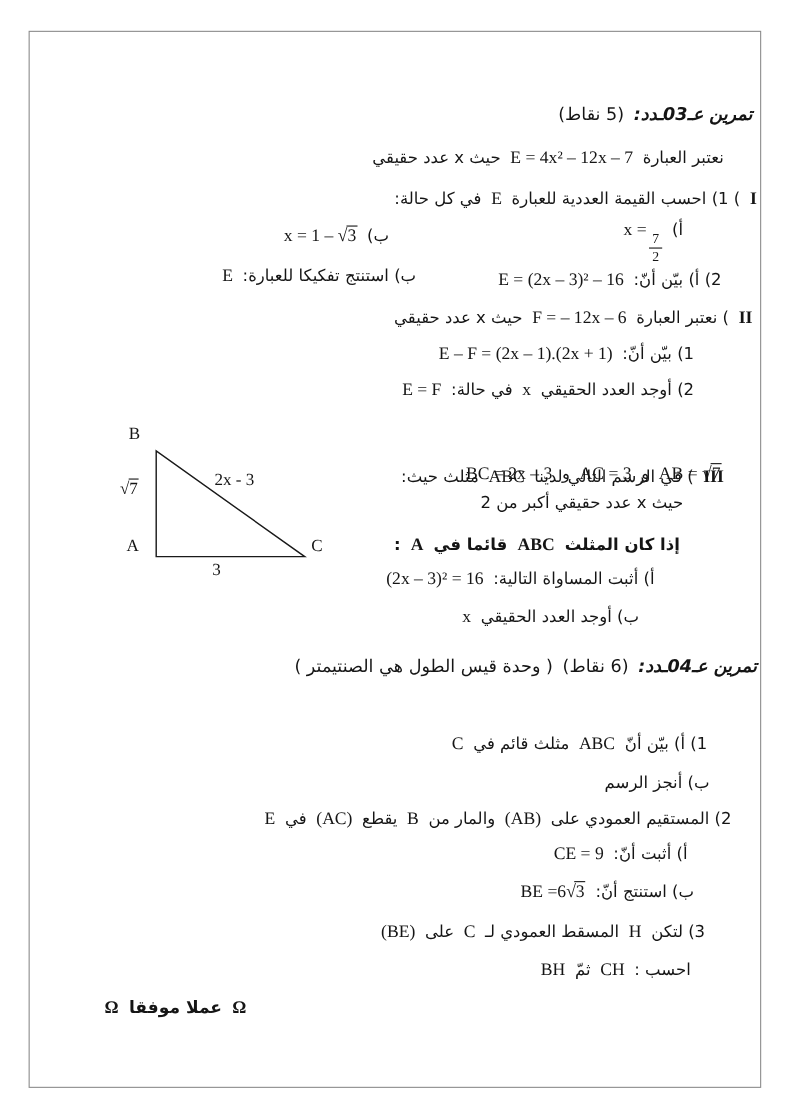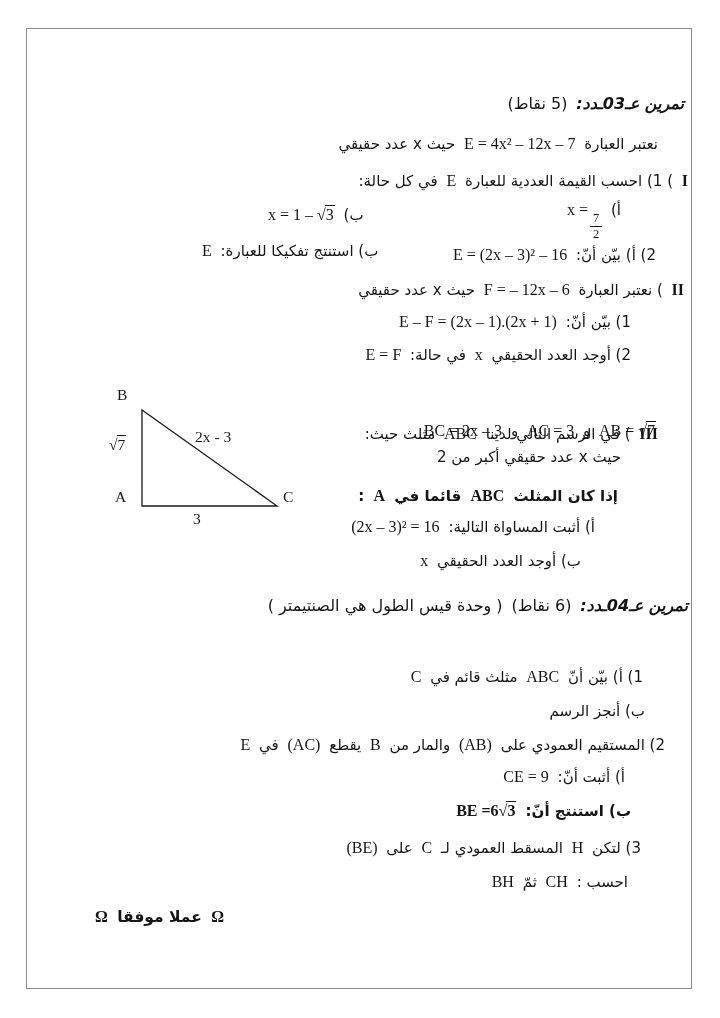--- a/index.html
+++ b/index.html
@@ -54,21 +54,21 @@
   </div>
 
   <div class="ln" style="top:199px;right:97px;">
     <span class="ar">أ)</span>
     <span class="lt"><span>x =</span><span class="frac">
           <span class="fr-num">7</span>
           <span class="fr-den">2</span>
         </span></span>
   </div>
 
-  <div class="ln" style="top:204px;left:266px;">
+  <div class="ln" style="top:204px;left:256px;">
     <span class="ar">ب)</span>
     <span class="lt"><span>x = 1 –</span> <span class="sq"><span class="rsym">√</span><span class="rad">3</span></span></span>
   </div>
 
   <div class="ln" style="top:244px;right:62px;">
     <span class="ar">2) أ) بيّن أنّ:</span>
     <span class="lt">E = (2x – 3)² – 16</span>
   </div>
 
   <div class="ln" style="top:240px;left:200px;">
@@ -171,21 +171,21 @@
     <span class="lt">(AC)</span>
     <span class="ar">في</span>
     <span class="lt">E</span>
   </div>
 
   <div class="ln" style="top:766px;right:93px;">
     <span class="ar">أ) أثبت أنّ:</span>
     <span class="lt">CE = 9</span>
   </div>
 
-  <div class="ln" style="top:800px;right:87px;font-weight:bold;">
+  <div class="ln" style="top:800px;right:87px;">
     <span class="ar">ب) استنتج أنّ:</span>
     <span class="lt"><span>BE =6</span><span class="sq"><span class="rsym">√</span><span class="rad">3</span></span></span>
   </div>
 
   <div class="ln" style="top:837px;right:77px;">
     <span class="ar">3) لتكن</span>
     <span class="lt">H</span>
     <span class="ar">المسقط العمودي لـ</span>
     <span class="lt">C</span>
     <span class="ar">على</span>

